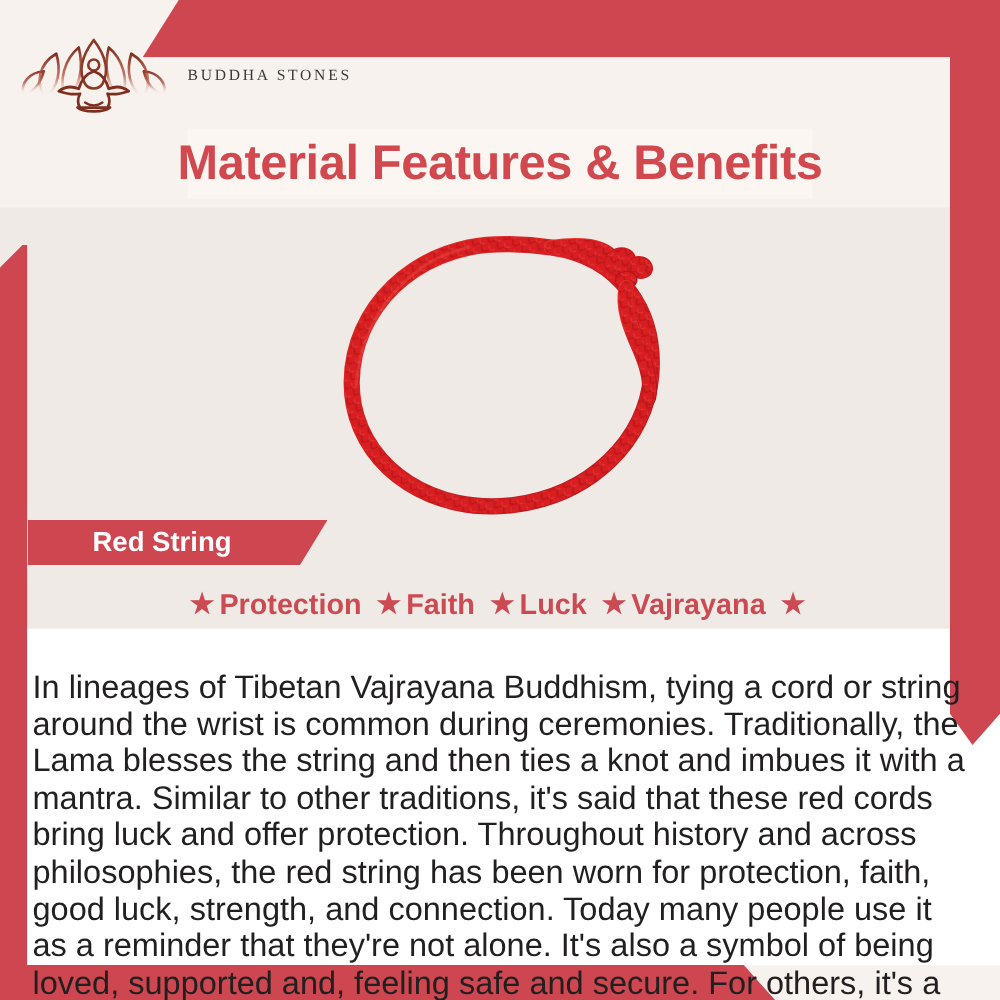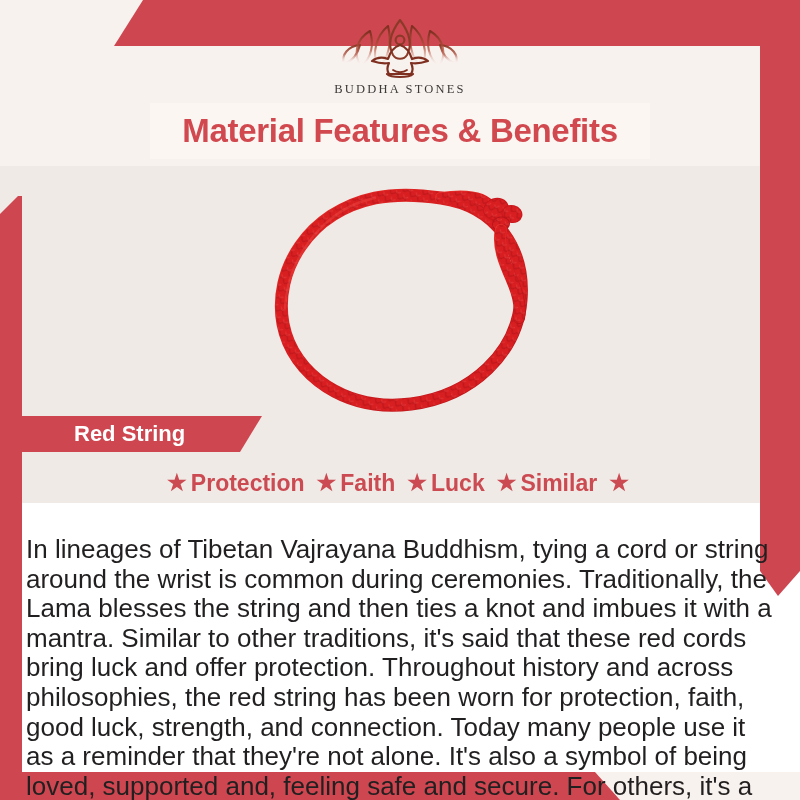--- a/index.html
+++ b/index.html
@@ -52,39 +52,39 @@
   }
   .deco-bottom-bar{
     position:absolute;left:0px;top:772px;width:620px;height:28px;
     background:#CD4650;
     clip-path:polygon(0px 0px, 595px 0px, 620px 28px, 0px 28px);
   }
 
   
   .logo-wrap{
     position:absolute;left:0;top:14px;width:800px;height:90px;
-    display:flex;flex-direction:column;align-items:center;justify-content:flex-start;
+    display:flex;flex-direction:row;align-items:center;justify-content:flex-start;
   }
   .logo-mark{width:150px;height:66px;display:block;}
   .logo-word{
     margin-top:2px;
     font-family:"Liberation Serif", serif;
     font-size:12.5px;letter-spacing:2.2px;
     color:#3C3A39;font-weight:400;
     text-align:center;
   }
 
   
   .title-banner{
     position:absolute;left:150px;top:103px;width:500px;height:56px;
     background:#FBF6F2;
     display:flex;align-items:center;justify-content:center;
   }
   .title-text{
-    font-size:33px;font-weight:bold;color:#D1494F;
+    font-size:39px;font-weight:bold;color:#D1494F;
     letter-spacing:-0.3px;white-space:nowrap;
     font-family:"Liberation Sans", sans-serif;
   }
 
   
   .product-area{
     position:absolute;left:225px;top:168px;width:370px;height:262px;
   }
   .product-svg{width:100%;height:100%;display:block;}
 
@@ -250,21 +250,21 @@
     <div class="benefit">
       <span class="star">★</span>
       <span class="blabel">Faith</span>
     </div>
     <div class="benefit">
       <span class="star">★</span>
       <span class="blabel">Luck</span>
     </div>
     <div class="benefit">
       <span class="star">★</span>
-      <span class="blabel">Similar</span>
+      <span class="blabel">Vajrayana</span>
     </div>
     <div class="benefit">
       <span class="star">★</span>
     </div>
   </div>
 
   <p class="body-copy">In lineages of Tibetan Vajrayana Buddhism, tying a cord or string around the wrist is common during ceremonies. Traditionally, the Lama blesses the string and then ties a knot and imbues it with a mantra. Similar to other traditions, it's said that these red cords bring luck and offer protection. Throughout history and across philosophies, the red string has been worn for protection, faith, good luck, strength, and connection. Today many people use it as a reminder that they're not alone. It's also a symbol of being loved, supported and, feeling safe and secure. For others, it's a prompt to stay positive while facing any adversity.</p>
 
 </div>
 

